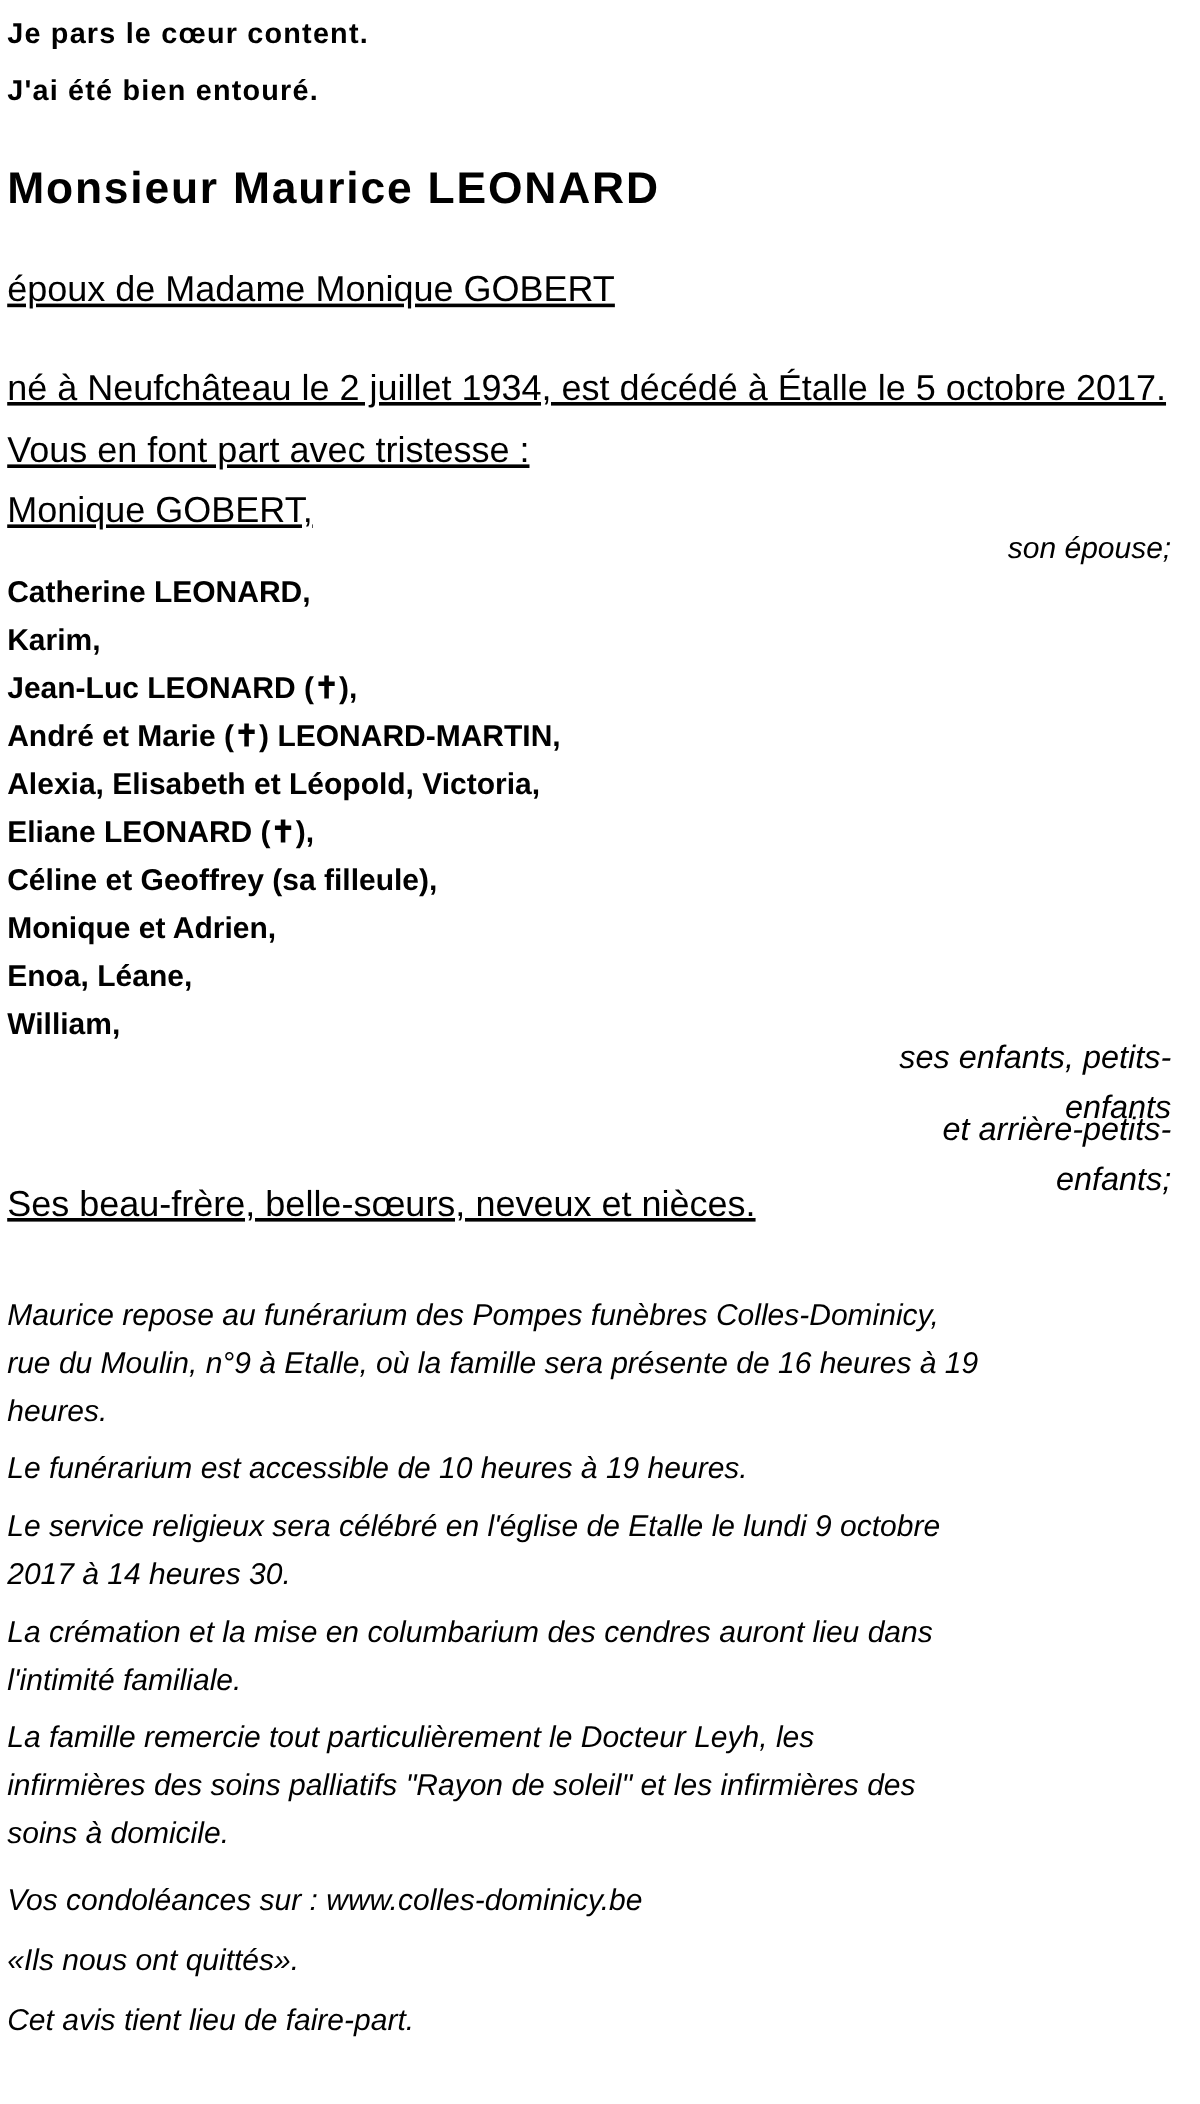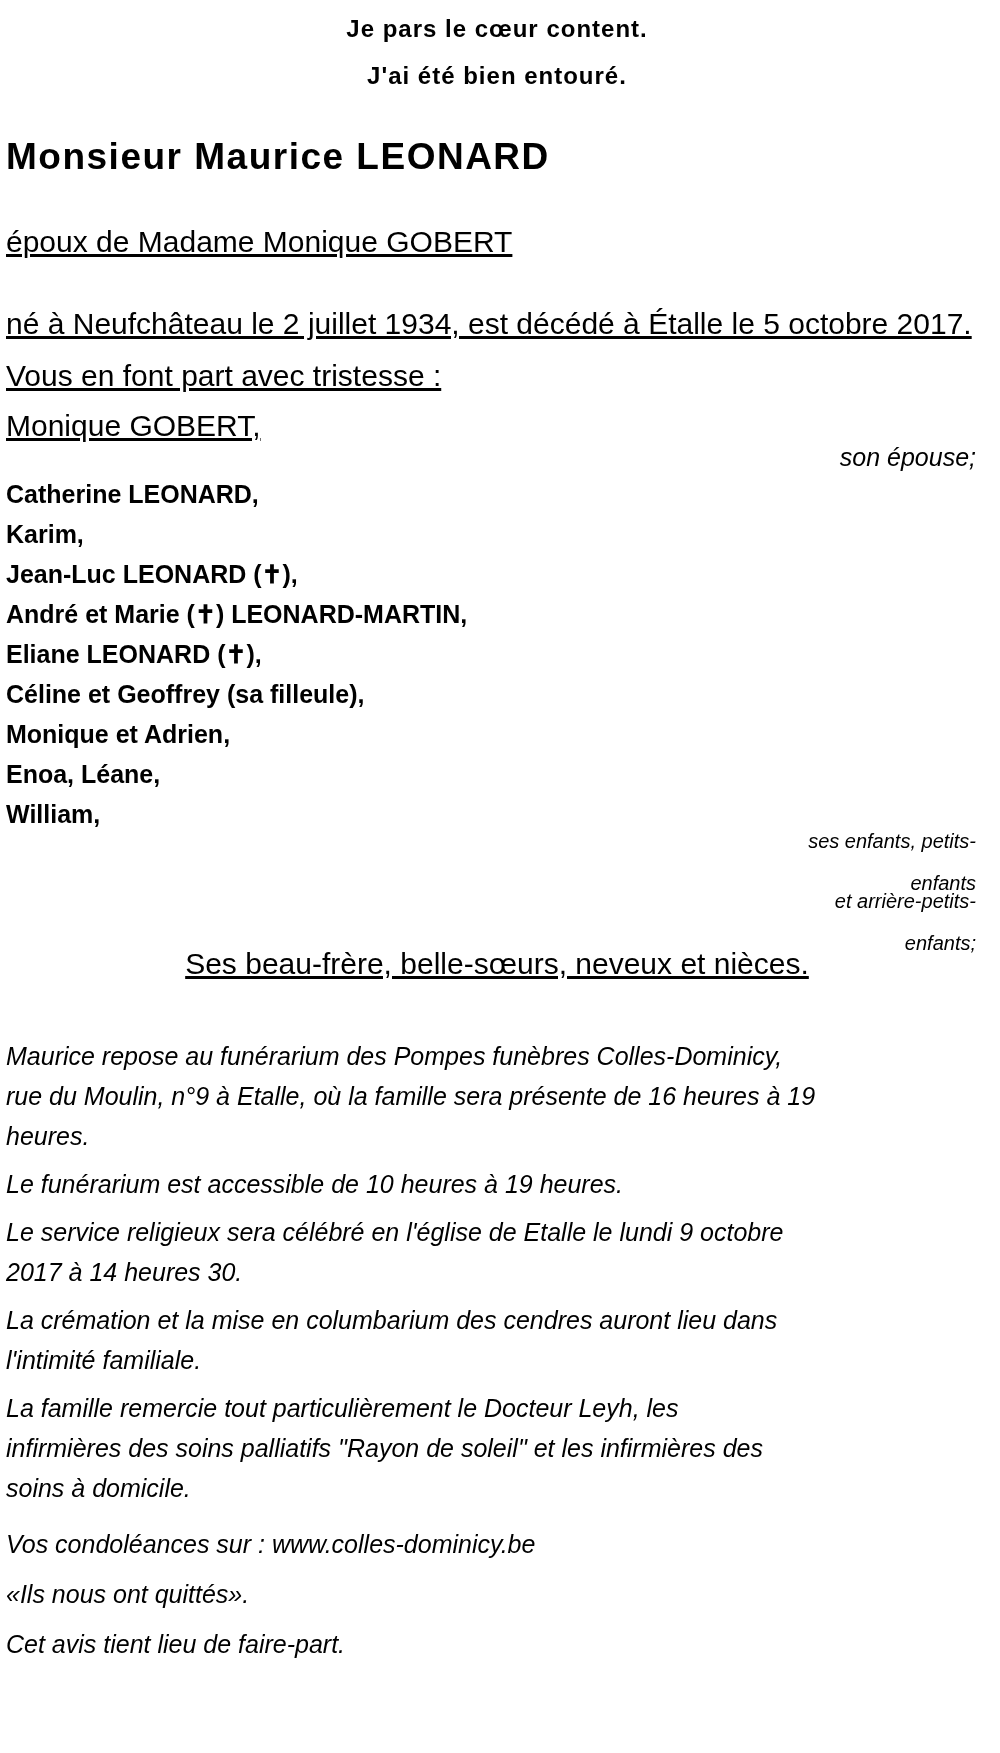--- a/index.html
+++ b/index.html
@@ -18,21 +18,20 @@
     background: #ffffff;
     overflow: hidden;
   }
   .epitaph {
     font-weight: bold;
     font-size: 24px;
     line-height: 30px;
     letter-spacing: 1px;
     margin: 0 0 17px 0;
     white-space: nowrap;
-    text-align: center;
   }
   h1.title {
     font-weight: bold;
     font-size: 37px;
     line-height: 44px;
     letter-spacing: 1.5px;
     margin: 44px 0 0 0;
     white-space: nowrap;
   }
   .bodyline {
@@ -60,26 +59,26 @@
     white-space: nowrap;
     font-weight: bold;
   }
   .family-relation {
     margin-top: -14px;
     text-align: right;
     padding-right: 12px;
   }
   .family-relation .rel-line {
     font-style: italic;
-    font-size: 20px;
+    font-size: 27px;
     line-height: 42px;
     white-space: nowrap;
   }
   .family-relation .pull-up { margin-top: -24px; }
-  .others-line { margin-top: -16px; text-align: center; }
+  .others-line { margin-top: -16px; }
   .details { margin-top: 56px; }
   .para { margin: 0 0 8px 0; font-style: italic; }
   .para .line {
     font-size: 25px;
     line-height: 40px;
     white-space: nowrap;
   }
   .gap-lg { margin-bottom: 16px; }
   .gap-md { margin-bottom: 10px; }
 </style>
@@ -100,20 +99,21 @@
   <div class="bodyline announcement">Vous en font part avec tristesse :</div>
 
   <div class="bodyline spouse-name">Monique GOBERT,</div>
   <div class="right-note">son épouse;</div>
 
   <div class="name-list">
     <div class="name">Catherine LEONARD,</div>
     <div class="name">Karim,</div>
     <div class="name">Jean-Luc LEONARD (✝),</div>
     <div class="name">André et Marie (✝) LEONARD-MARTIN,</div>
+    <div class="name">Alexia, Elisabeth et Léopold, Victoria,</div>
     <div class="name">Eliane LEONARD (✝),</div>
     <div class="name">Céline et Geoffrey (sa filleule),</div>
     <div class="name">Monique et Adrien,</div>
     <div class="name">Enoa, Léane,</div>
     <div class="name">William,</div>
   </div>
 
   <div class="family-relation">
     <div class="rel-line">ses enfants, petits-</div>
     <div class="rel-line">enfants</div>

